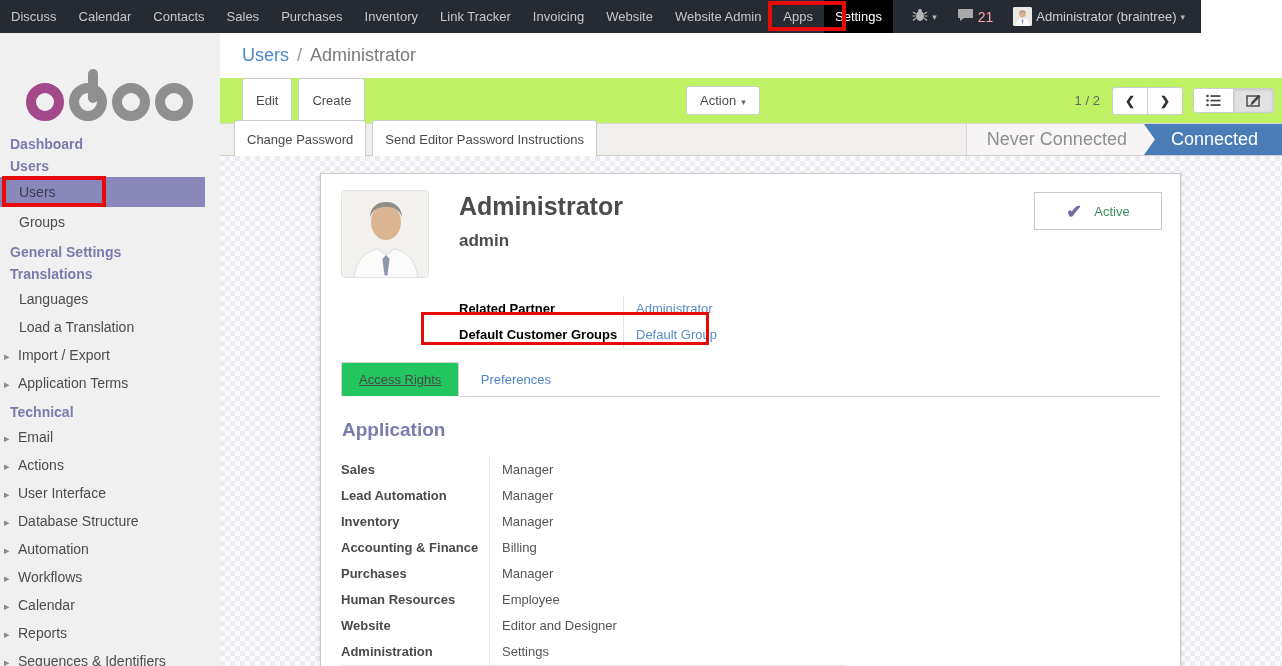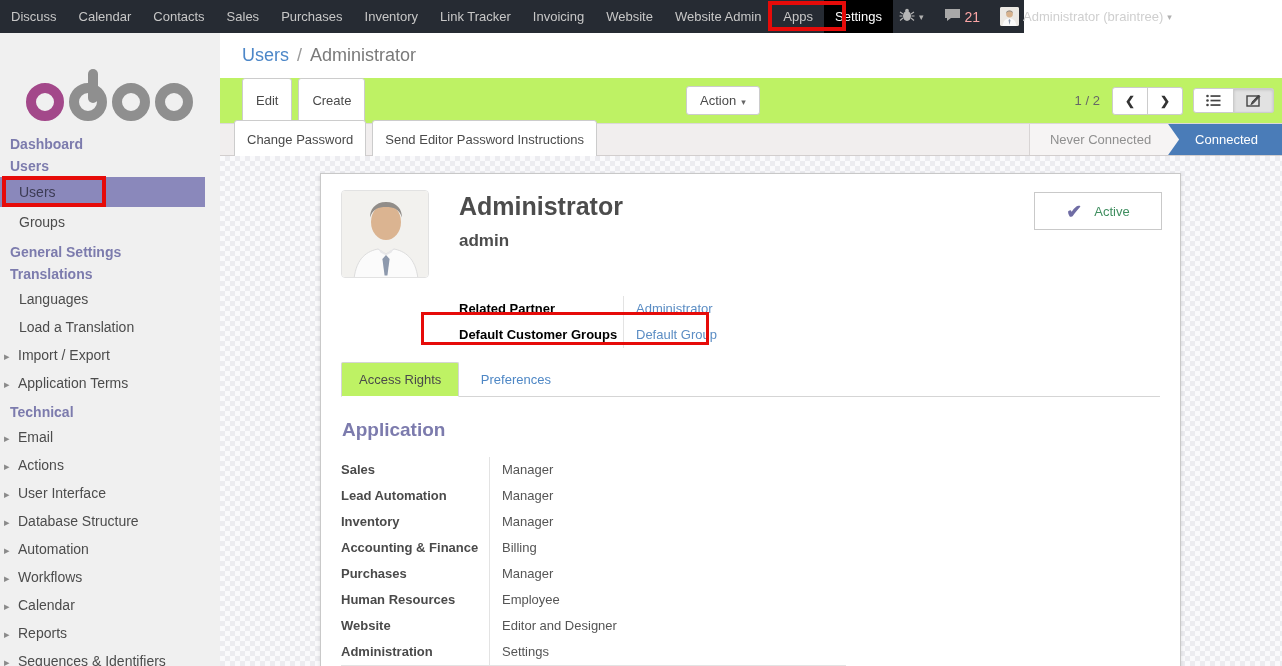--- a/index.html
+++ b/index.html
@@ -1,20 +1,20 @@
 <!DOCTYPE html>
 <html><head>
 <meta charset="utf-8">
 <style>
   * { margin:0; padding:0; box-sizing:border-box; }
   html,body { width:1282px; height:666px; overflow:hidden; font-family:"Liberation Sans",sans-serif; background:#fff; }
   #app { position:relative; width:1282px; height:666px; overflow:hidden; }
 
   
-  .navbar { position:absolute; left:0; top:0; width:1024px; height:33px; background:#262b33; display:flex; align-items:flex-end; z-index:20; }
+  .navbar { position:absolute; left:0; top:0; width:1201px; height:33px; background:#262b33; display:flex; align-items:flex-end; z-index:20; }
   .nav-item { color:#c7c7c7; font-size:13px; line-height:33px; padding:0 11px; cursor:pointer; white-space:nowrap; }
   .nav-item.active { background:#000; color:#fff; }
   .nav-right { margin-left:auto; display:flex; align-items:center; gap:8px; padding-right:10px; color:#c0c0c0; }
   .nav-icon-btn { display:flex; align-items:center; gap:4px; padding:0 6px; height:33px; cursor:pointer; }
   .nav-caret { font-size:9px; color:#b0b0b0; }
   .msg-count { font-size:14px; color:#fca5a5; }
   .nav-avatar { width:19px; height:19px; border-radius:2px; overflow:hidden; background:#e8e4df; }
   .nav-user { font-size:13px; color:#cfcfcf; white-space:nowrap; }
 
   
@@ -57,21 +57,21 @@
   .btn-group .gbtn { background:#fff; border:1px solid #ccc; padding:5px 12px; font-size:13px; color:#333; cursor:pointer; line-height:16px; }
   .btn-group .gbtn:first-child { border-radius:3px 0 0 3px; }
   .btn-group .gbtn:last-child { border-radius:0 3px 3px 0; border-left:none; }
   .btn-group .gbtn.active { background:#e2e2e2; box-shadow:inset 0 1px 3px rgba(0,0,0,.15); }
   .chev { font-size:12px; font-weight:bold; }
   .gicon { display:block; }
 
   .action-row { height:33px; background:#f1eeee; border-top:1px solid #dcd8d8; border-bottom:1px solid #d2cece; position:relative; display:flex; align-items:center; padding-left:14px; }
   .action-row .btn { padding:11px 12px; }
   .statusbar { position:absolute; right:0; top:0; bottom:0; display:flex; align-items:stretch; }
-  .status-step { display:flex; align-items:center; padding:0 20px; font-size:13px; color:#8f8f8f; background:#f6f4f4; border-left:1px solid #d8d4d4; position:relative; z-index:2;
+  .status-step { display:flex; align-items:center; padding:0 20px; font-size:18px; color:#8f8f8f; background:#f6f4f4; border-left:1px solid #d8d4d4; position:relative; z-index:2;
     clip-path:polygon(0 0,calc(100% - 11px) 0,100% 50%,calc(100% - 11px) 100%,0 100%); padding-right:28px; }
   .status-step.active { background:#4a7cb8; color:#fff; z-index:1; margin-left:-12px; padding-left:28px; padding-right:24px;
     clip-path:polygon(0 0,100% 0,100% 100%,0 100%,11px 50%); border-left:none; }
 
   .content { position:absolute; left:0; right:0; top:123px; bottom:0;
     background:repeating-conic-gradient(#ececf0 0% 25%, #fafafc 0% 50%) 0 0 / 10px 10px; }
   .sheet { position:absolute; left:100px; top:17px; width:861px; height:540px; background:#fff; border:1px solid #c9c9c9; box-shadow:0 1px 4px rgba(0,0,0,.12); padding:16px 20px; }
 
   .sheet-header { display:flex; position:relative; }
   .portrait { width:88px; height:88px; border-radius:4px; overflow:hidden; border:1px solid #e2e2e2; flex:0 0 88px; }
@@ -83,21 +83,21 @@
   .active-label { color:#3f8e5f; font-size:13px; }
 
   .fields { margin:18px 0 0 118px; width:440px; }
   .field-row { display:flex; align-items:stretch; }
   .field-label { width:164px; font-weight:bold; color:#000000; font-size:13px; line-height:26px; }
   .field-value { border-left:1px solid #e3e3e3; padding-left:12px; font-size:13px; line-height:26px; color:#5b8dc4; flex:1; }
   .link { color:#5b8dc4; cursor:pointer; }
 
   .tabs { margin-top:14px; border-bottom:1px solid #d5d5d5; }
   .tab { display:inline-block; font-size:13px; padding:9px 17px; cursor:pointer; }
-  .tab.active { border:1px solid #d5d5d5; border-bottom:1px solid #fff; margin-bottom:-1px; background:#bef264; color:#4a4a4a; border-radius:2px 2px 0 0; }
+  .tab.active { border:1px solid #d5d5d5; border-bottom:1px solid #fff; margin-bottom:-1px; background:#22c55e; color:#4a4a4a; border-radius:2px 2px 0 0;text-decoration:underline; }
   .tab.inactive { color:#4e87c5; }
 
   .section-title { margin:22px 0 16px 1px; color:#7c7bad; font-size:19px; font-weight:bold; }
   .acc-table { width:505px; border-bottom:1px solid #e3e3e3; }
   .acc-row { display:flex; align-items:stretch; height:26px; }
   .acc-label { width:148px; font-weight:bold; font-size:13px; color:#4a4a4a; line-height:26px; }
   .acc-value { border-left:1px solid #e3e3e3; padding-left:12px; font-size:13px; color:#555; line-height:26px; flex:1; }
 
   
   .annot { position:absolute; border:4px solid #e60b09; z-index:60; pointer-events:none; }

